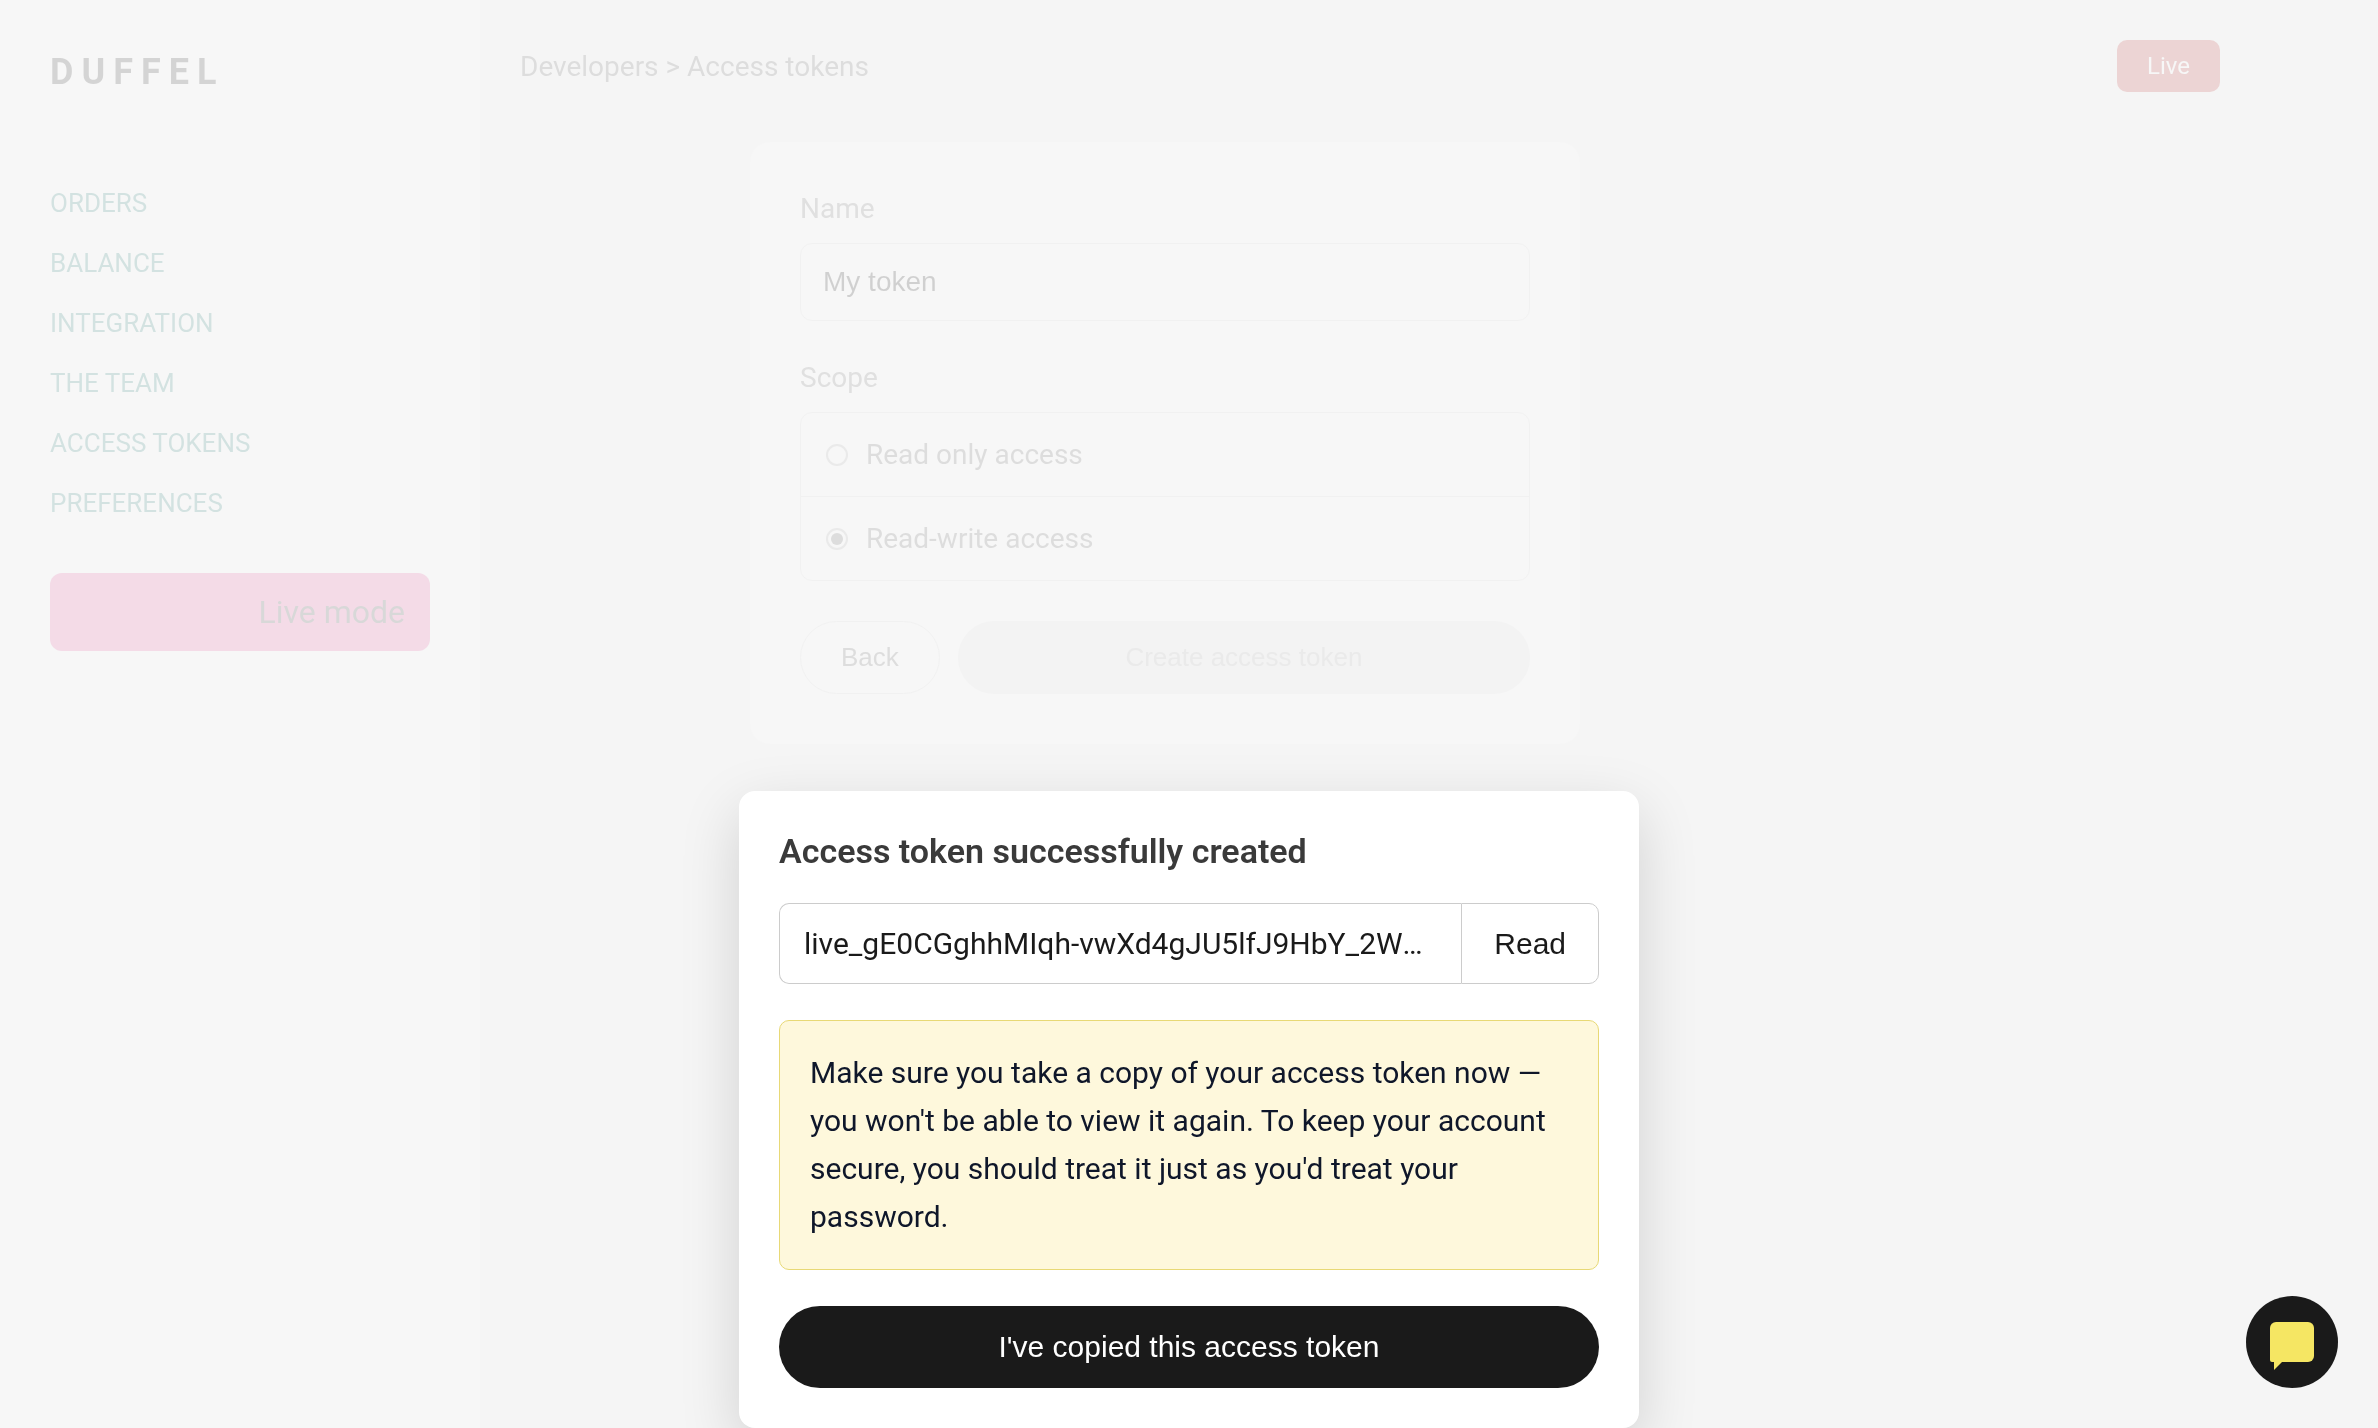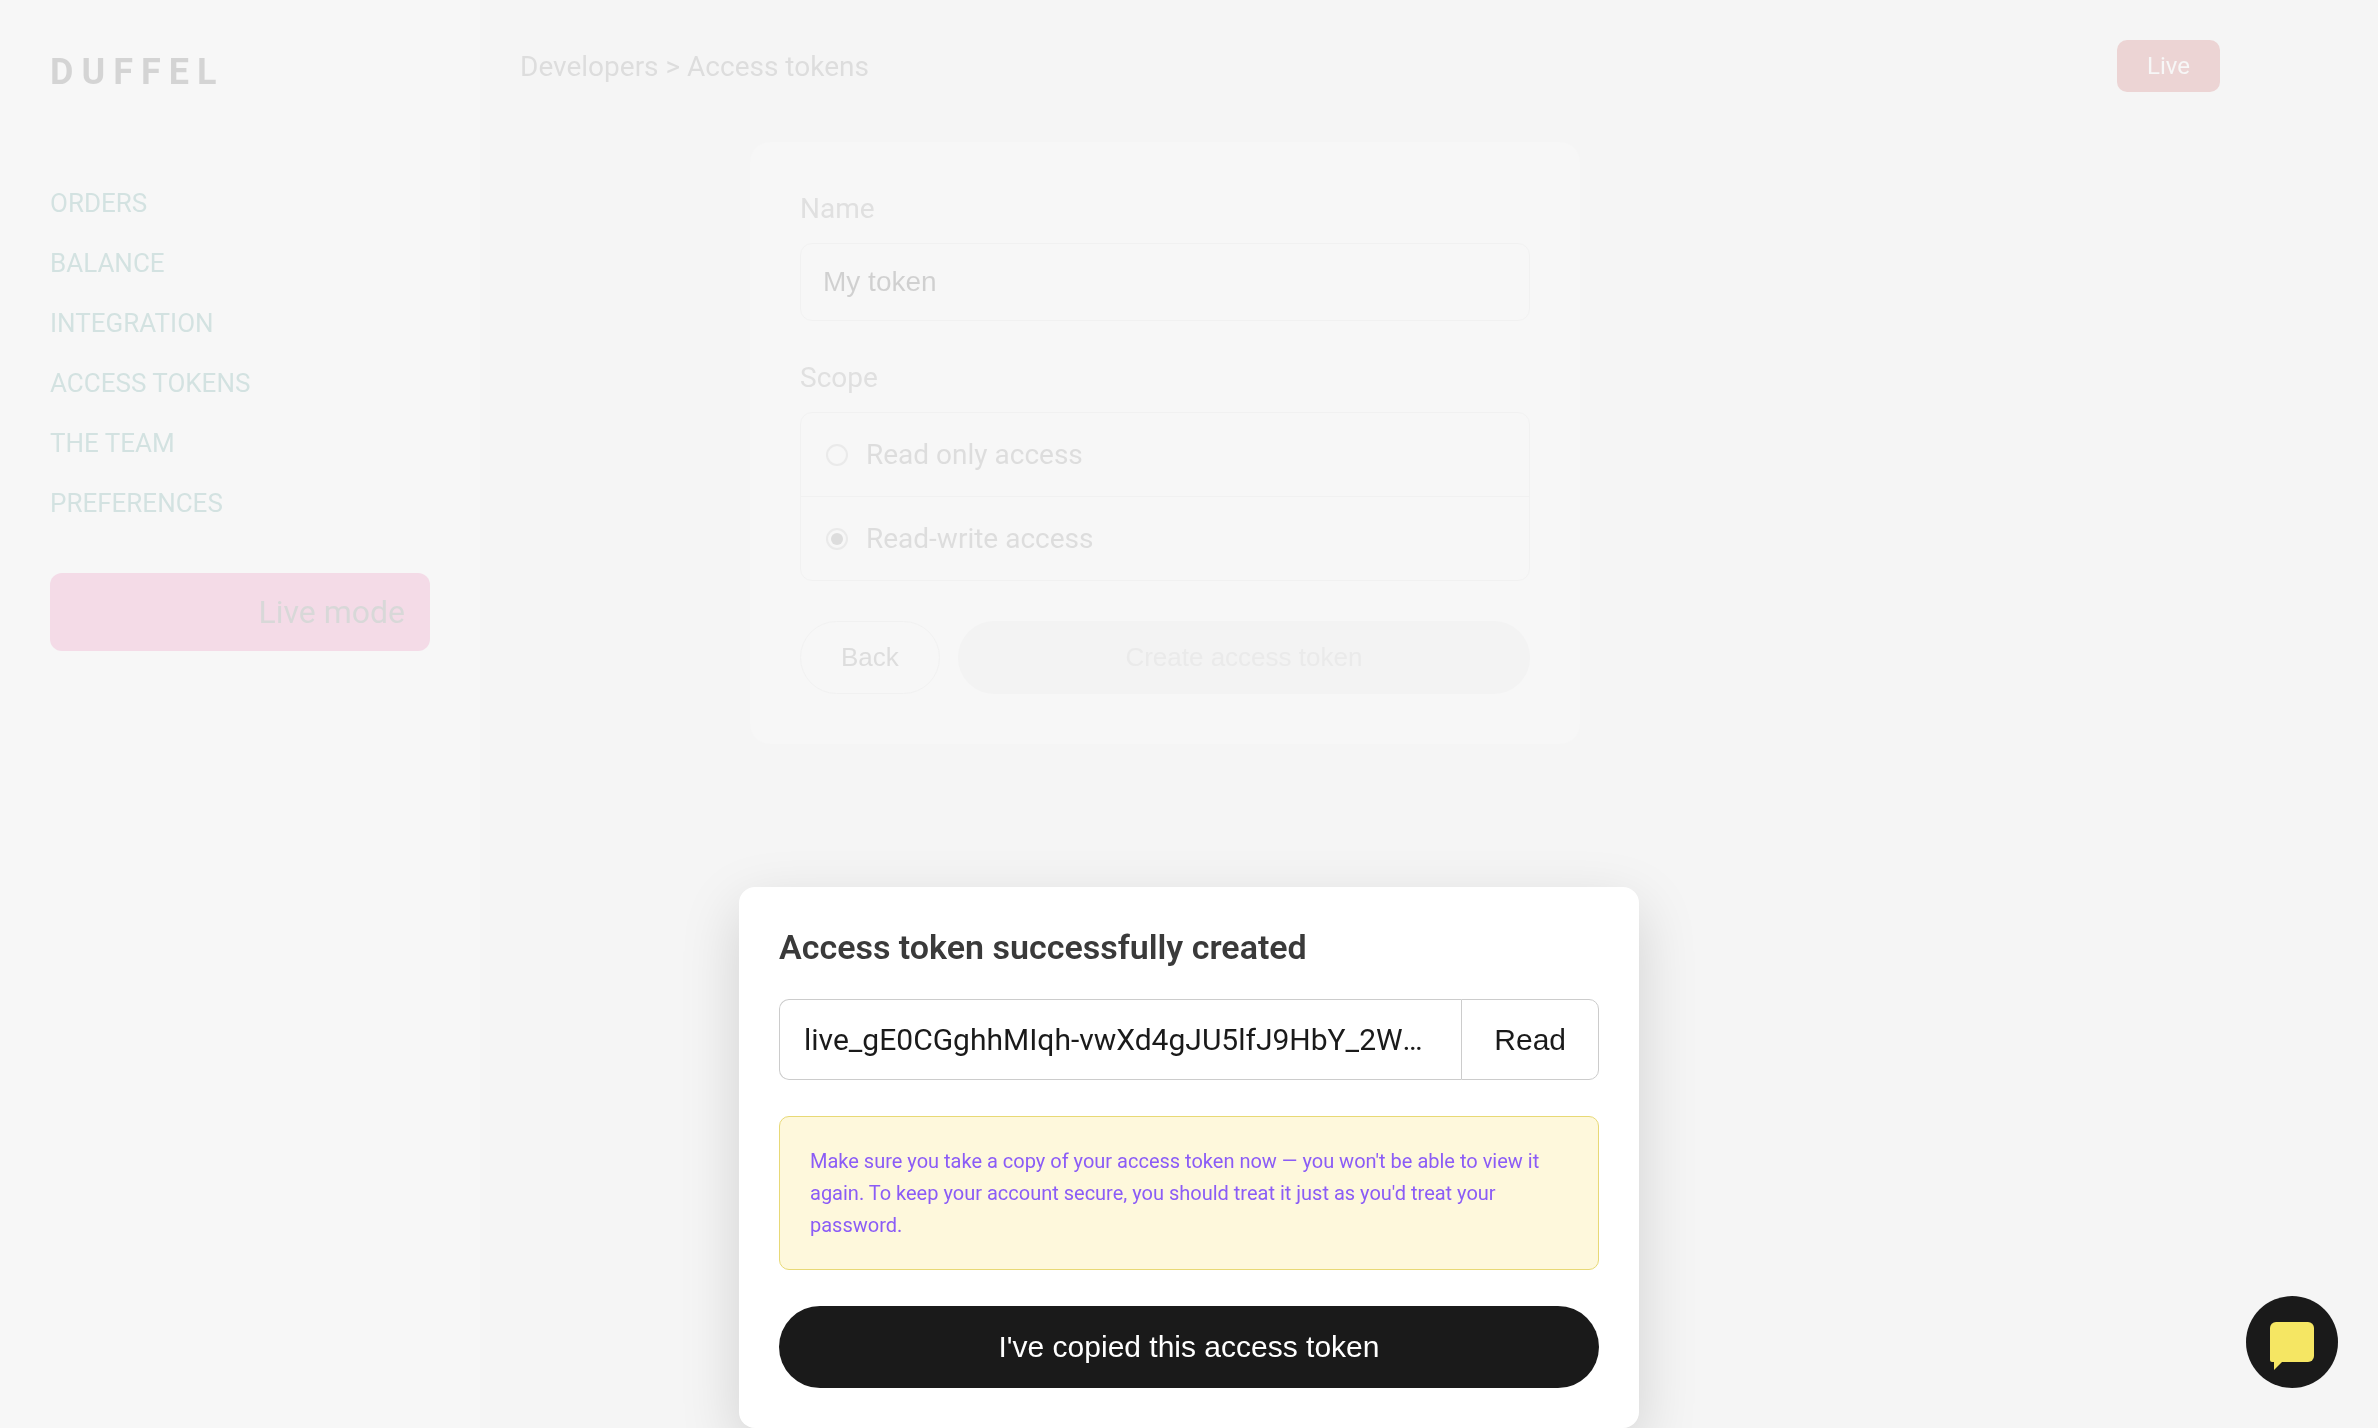--- a/index.html
+++ b/index.html
@@ -233,23 +233,23 @@
 
     .warning-box {
       background: #fef8dc;
       border: 1px solid #e8d976;
       border-radius: 10px;
       padding: 28px 30px;
       margin-bottom: 36px;
     }
 
     .warning-text {
-      font-size: 20px;
+      font-size: 30px;
       line-height: 1.6;
-      color: #8b5cf6;
+      color: #0f172a;
     }
 
     .confirm-button {
       width: 100%;
       padding: 24px;
       background: #1a1a1a;
       color: #ffffff;
       border: none;
       border-radius: 999px;
       font-size: 30px;
@@ -294,22 +294,22 @@
   </style>
 </head>
 <body>
 
 <div class="background-layer">
   <div class="sidebar">
     <div class="sidebar-logo">DUFFEL</div>
     <div class="sidebar-item">ORDERS</div>
     <div class="sidebar-item">BALANCE</div>
     <div class="sidebar-item">INTEGRATION</div>
+    <div class="sidebar-item">THE TEAM</div>
     <div class="sidebar-item">ACCESS TOKENS</div>
-    <div class="sidebar-item">THE TEAM</div>
     <div class="sidebar-item">PREFERENCES</div>
     <div class="sidebar-selector">Live mode</div>
   </div>
 
   <div class="main-content">
     <div class="breadcrumb-row">
       <div class="breadcrumb-text">Developers &gt; Access tokens</div>
       <div class="mode-badge">Live</div>
     </div>
 

